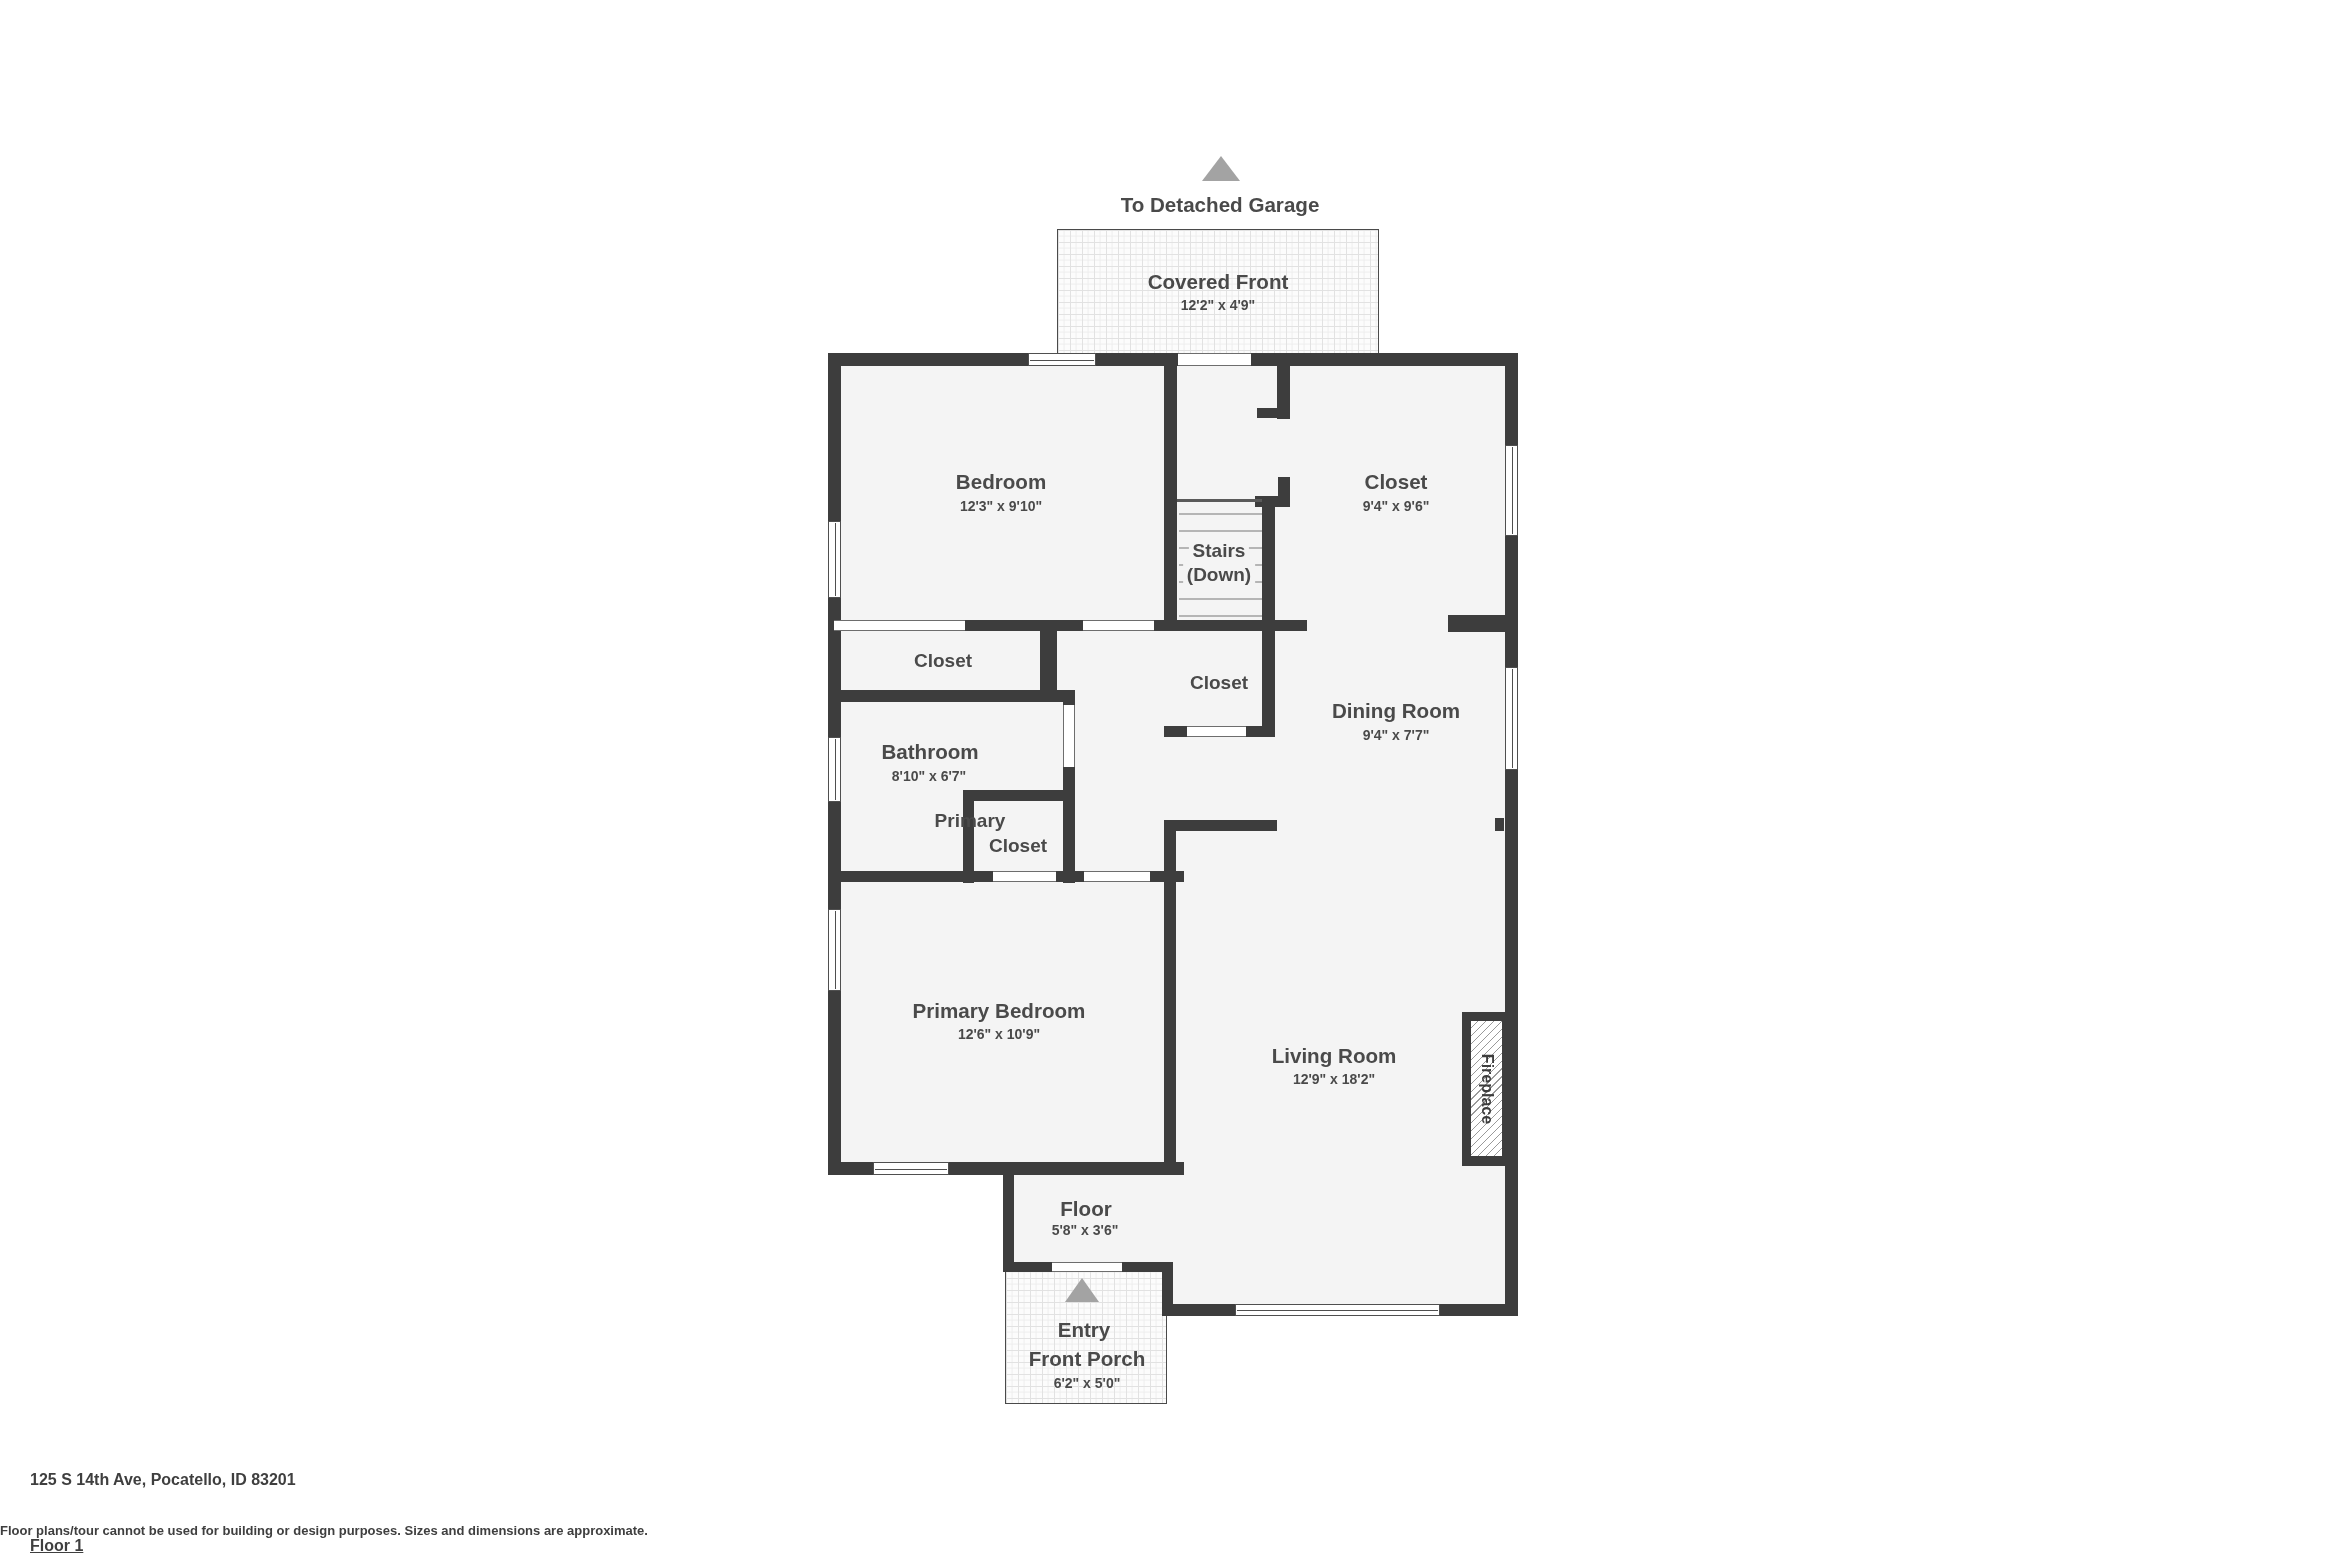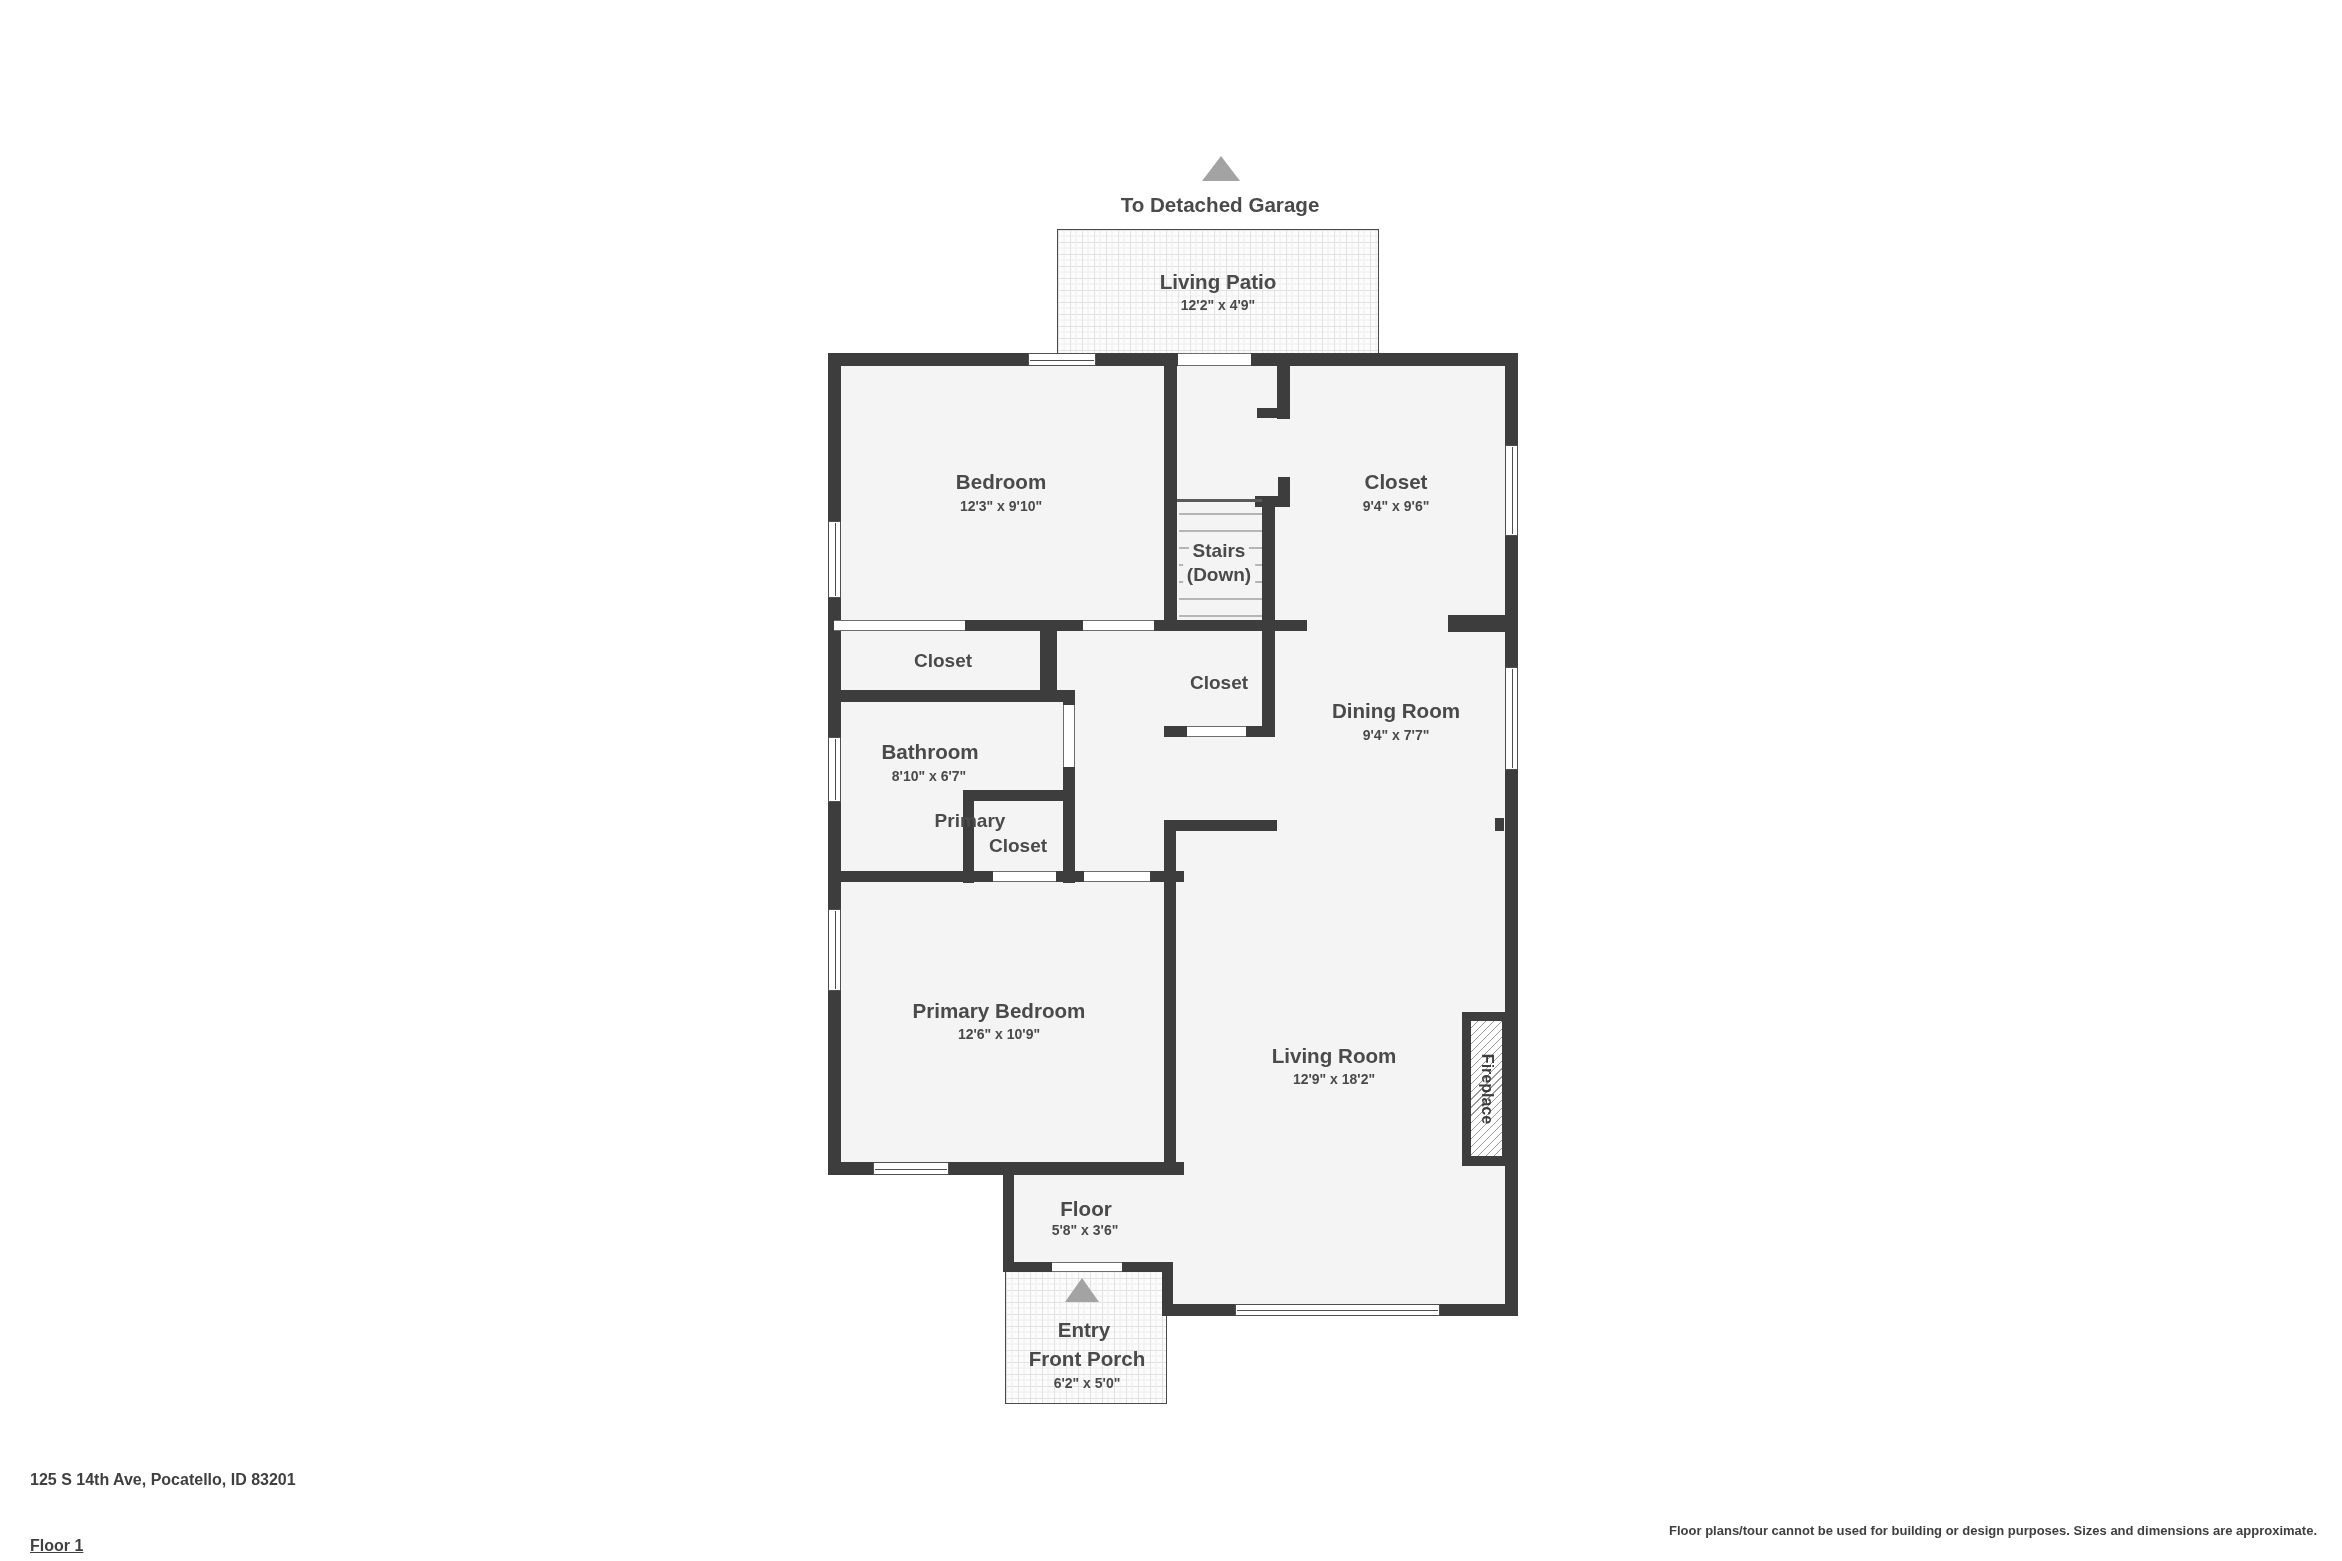--- a/index.html
+++ b/index.html
@@ -42,21 +42,21 @@
 </style>
 </head>
 <body>
 
 <div class="plan">
 
   <div class="tri-up" style="left:1202px;top:156px;"></div>
   <div class="label room-name" style="left:1220px;top:205px;">To Detached Garage</div>
 
   <div class="tiled" style="left:1057px;top:229px;width:322px;height:127px;"></div>
-  <div class="label room-name" style="left:1218px;top:282px;">Living Patio</div>
+  <div class="label room-name" style="left:1218px;top:282px;">Covered Front</div>
   <div class="label room-dims" style="left:1218px;top:305px;">12'2" x 4'9"</div>
 
   <div class="fill" style="left:834px;top:360px;width:678px;height:951px;"></div>
   <div class="mask" style="left:823px;top:1175px;width:183px;height:249px;"></div>
 
   <div class="tiled" style="left:1005px;top:1265px;width:162px;height:139px;"></div>
 
   <div class="wall" style="left:828px;top:353px;width:690px;height:13px;"></div>
   <div class="wall" style="left:828px;top:353px;width:13px;height:822px;"></div>
   <div class="wall" style="left:1505px;top:353px;width:13px;height:963px;"></div>
@@ -150,14 +150,14 @@
 
   <div class="tri-up" style="left:1065px;top:1278px;border-left-width:17px;border-right-width:17px;border-bottom-width:24px;"></div>
   <div class="label room-name" style="left:1084px;top:1330px;">Entry</div>
   <div class="label room-name" style="left:1087px;top:1359px;">Front Porch</div>
   <div class="label room-dims" style="left:1087px;top:1383px;">6'2" x 5'0"</div>
 
 </div>
 
 <div class="footer-text" style="left:30px;top:1471px;font-size:16px;">125 S 14th Ave, Pocatello, ID 83201</div>
 <div class="footer-text" style="left:30px;top:1537px;font-size:16px;text-decoration:underline;">Floor 1</div>
-<div class="footer-text" style="left:0;top:1523px;width:2317px;text-align:right;font-size:13px;">Floor plans/tour cannot be used for building or design purposes. Sizes and dimensions are approximate.</div>
+<div class="footer-text" style="left:0;top:1523px;width:2317px;text-align:left;font-size:13px;">Floor plans/tour cannot be used for building or design purposes. Sizes and dimensions are approximate.</div>
 
 
 </body></html>

